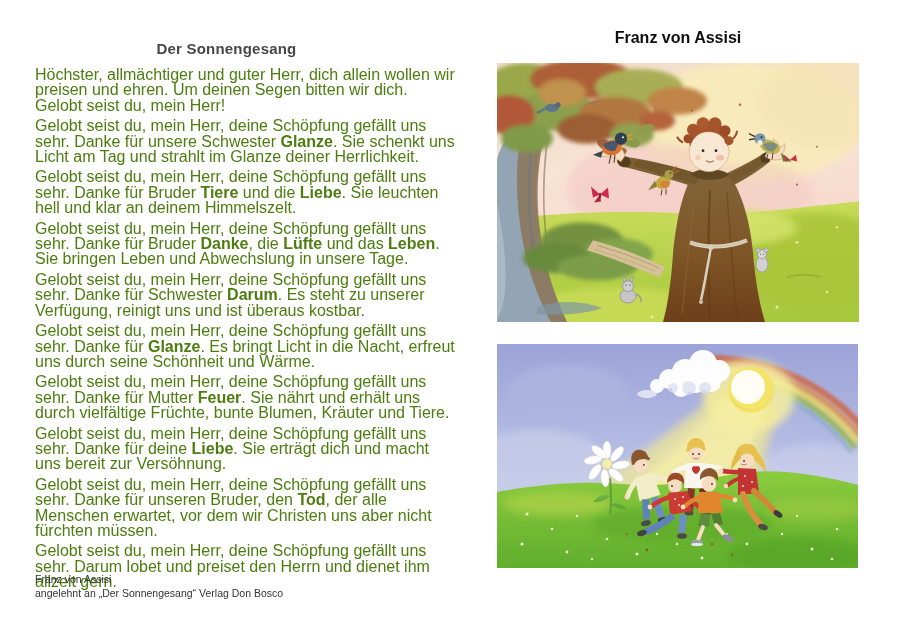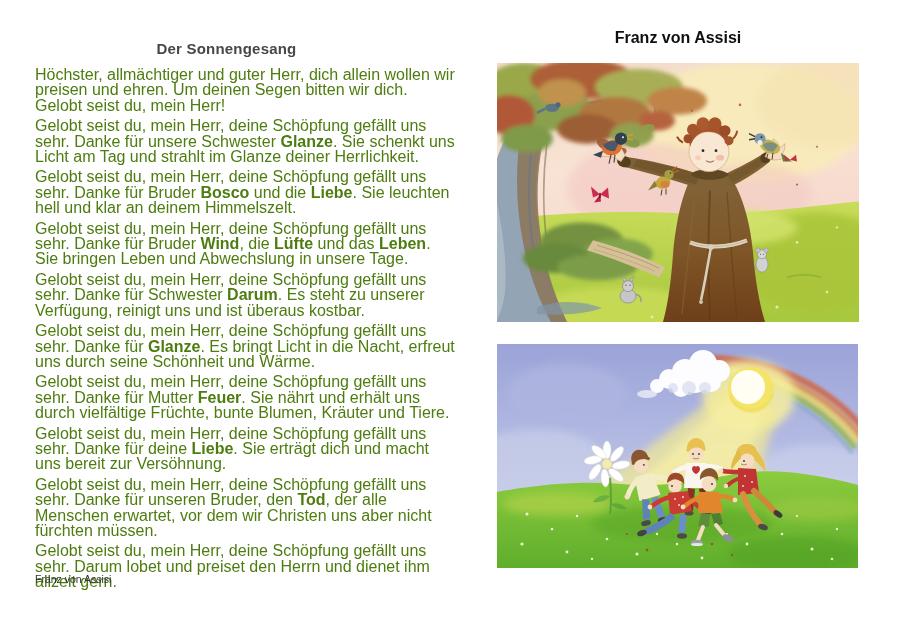--- a/index.html
+++ b/index.html
@@ -27,33 +27,34 @@
 </head>
 <body>
 
 <div class="canvas">
 
   <section class="left-col">
     <h1 class="poem-title">Der Sonnengesang</h1>
     <div class="poem" id="poem-body">
         <p><span>Höchster, allmächtiger und guter Herr, dich allein wollen wir preisen und ehren. Um deinen Segen bitten wir dich. Gelobt seist du, mein Herr!</span></p>
         <p><span>Gelobt seist du, mein Herr, deine Schöpfung gefällt uns sehr. Danke für unsere Schwester </span><b>Glanze</b><span>. Sie schenkt uns Licht am Tag und strahlt im Glanze deiner Herrlichkeit.</span></p>
-        <p><span>Gelobt seist du, mein Herr, deine Schöpfung gefällt uns sehr. Danke für Bruder </span><b>Bosco</b><span> und die </span><b>Liebe</b><span>. Sie leuchten hell und klar an deinem Himmelszelt.</span></p>
-        <p><span>Gelobt seist du, mein Herr, deine Schöpfung gefällt uns sehr. Danke für Bruder </span><b>Wind</b><span>, die </span><b>Lüfte</b><span> und das </span><b>Leben</b><span>. Sie bringen Leben und Abwechslung in unsere Tage.</span></p>
+        <p><span>Gelobt seist du, mein Herr, deine Schöpfung gefällt uns sehr. Danke für Bruder </span><b>Tiere</b><span> und die </span><b>Liebe</b><span>. Sie leuchten hell und klar an deinem Himmelszelt.</span></p>
+        <p><span>Gelobt seist du, mein Herr, deine Schöpfung gefällt uns sehr. Danke für Bruder </span><b>Danke</b><span>, die </span><b>Lüfte</b><span> und das </span><b>Leben</b><span>. Sie bringen Leben und Abwechslung in unsere Tage.</span></p>
         <p><span>Gelobt seist du, mein Herr, deine Schöpfung gefällt uns sehr. Danke für Schwester </span><b>Darum</b><span>. Es steht zu unserer Verfügung, reinigt uns und ist überaus kostbar.</span></p>
         <p><span>Gelobt seist du, mein Herr, deine Schöpfung gefällt uns sehr. Danke für </span><b>Glanze</b><span>. Es bringt Licht in die Nacht, erfreut uns durch seine Schönheit und Wärme.</span></p>
         <p><span>Gelobt seist du, mein Herr, deine Schöpfung gefällt uns sehr. Danke für Mutter </span><b>Feuer</b><span>. Sie nährt und erhält uns durch vielfältige Früchte, bunte Blumen, Kräuter und Tiere.</span></p>
         <p><span>Gelobt seist du, mein Herr, deine Schöpfung gefällt uns sehr. Danke für deine </span><b>Liebe</b><span>. Sie erträgt dich und macht uns bereit zur Versöhnung.</span></p>
         <p><span>Gelobt seist du, mein Herr, deine Schöpfung gefällt uns sehr. Danke für unseren Bruder, den </span><b>Tod</b><span>, der alle Menschen erwartet, vor dem wir Christen uns aber nicht fürchten müssen.</span></p>
         <p><span>Gelobt seist du, mein Herr, deine Schöpfung gefällt uns sehr. Darum lobet und preiset den Herrn und dienet ihm allzeit gern.</span></p>
       </div>
   </section>
 
   <div class="footer">
     <div>Franz von Assisi</div>
+    <div>angelehnt an „Der Sonnengesang“ Verlag Don Bosco</div>
   </div>
 
   <h2 class="right-title">Franz von Assisi</h2>
 
   <figure class="fig fig1">
     <svg viewBox="0 0 362 260" preserveAspectRatio="none">
       <defs>
         <linearGradient id="s1sky" x1="0" y1="0" x2="0.25" y2="1">
           <stop offset="0" stop-color="#f2dcc8"></stop>
             <stop offset="0.45" stop-color="#f8e3d4"></stop>

